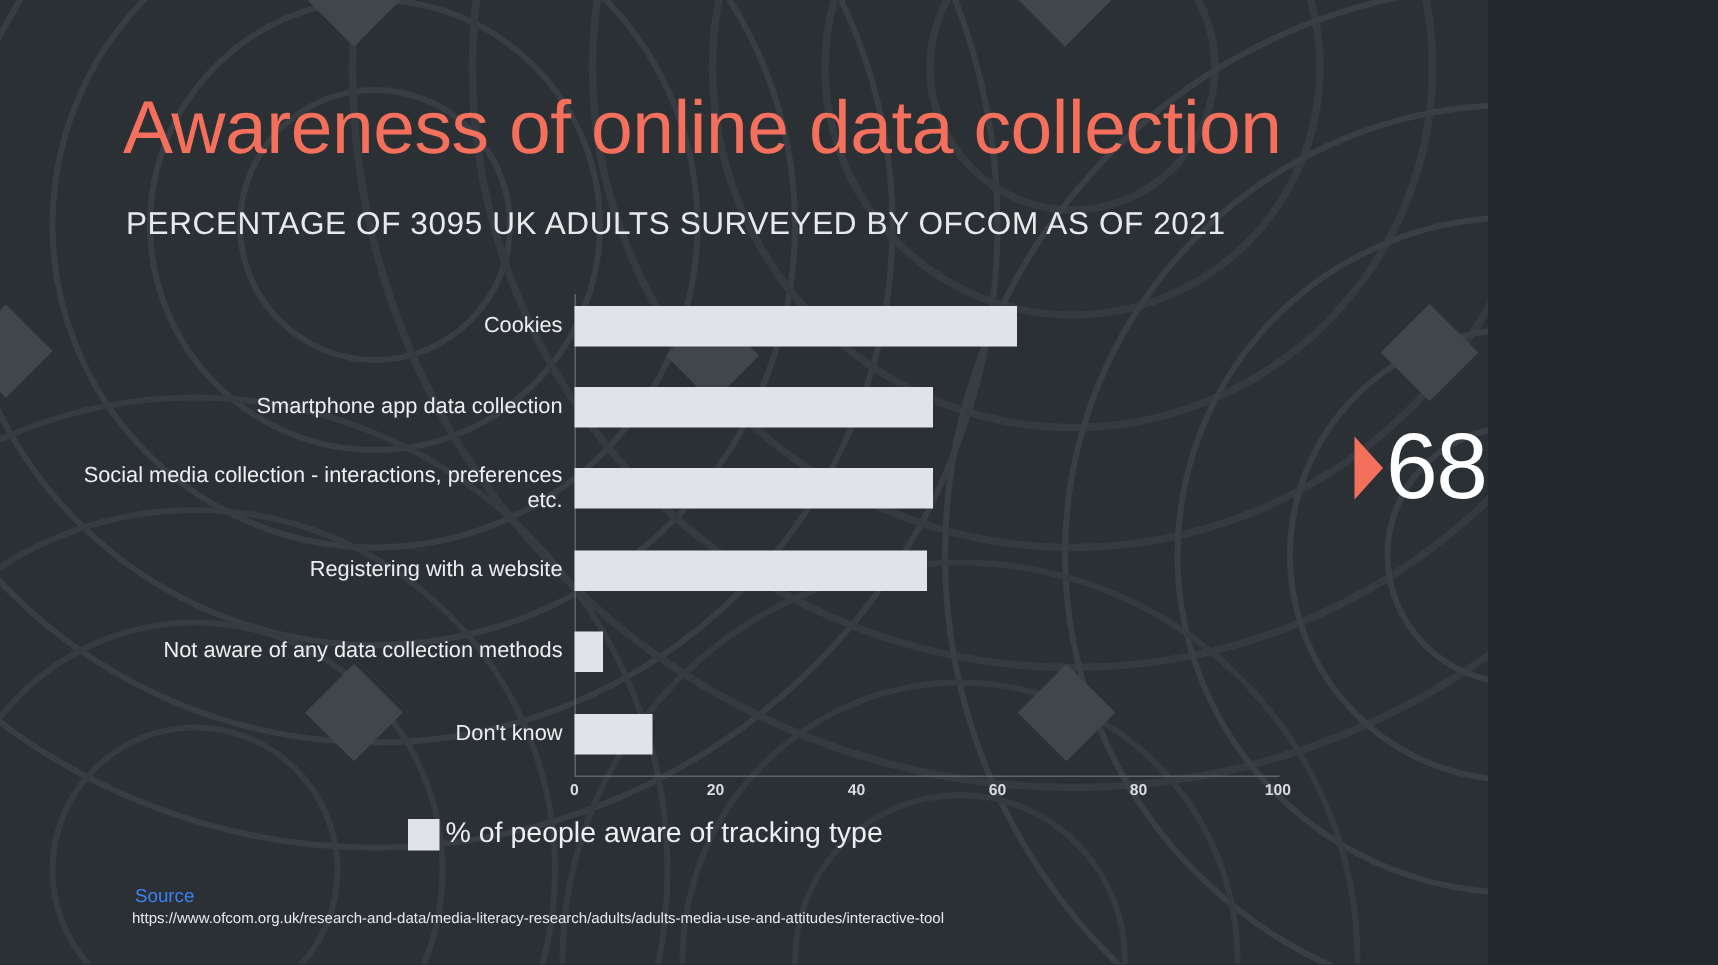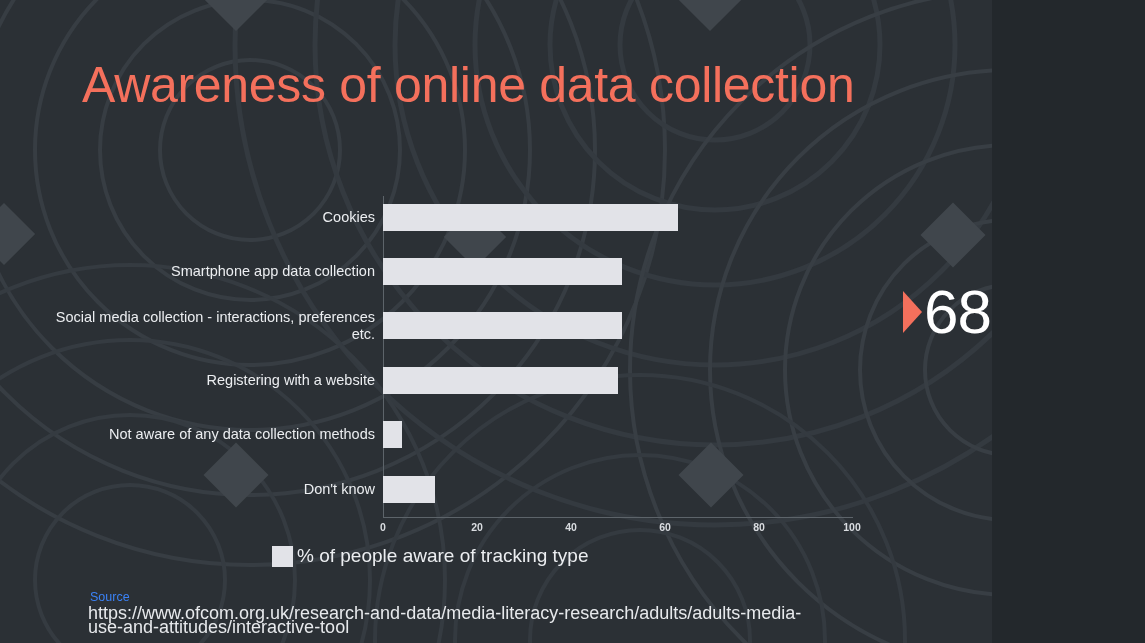--- a/index.html
+++ b/index.html
@@ -112,21 +112,21 @@
   }
   .callout-body b { font-weight:700; }
 
   
   .source-label {
     position:absolute; left:90px; top:590px;
     font-size:12.5px; color:#3b82f6; z-index:3;
   }
   .source-url {
     position:absolute; left:88px; top:606px;
-    font-size:18px; line-height:14px;
+    font-size:10px; line-height:14px;
     color:#e7e9ec; width:730px; z-index:3;
   }
 </style>
 </head>
 <body>
 
 <div id="slide">
 
   <svg id="bg" viewBox="0 0 1145 643" width="1145" height="643">
     <g fill="none" stroke="#373d43" stroke-width="4">
@@ -167,20 +167,21 @@
 
   <div class="diamond" style="left:214px; top:-22px; width:44px; height:44px; z-index:1;"></div>
   <div class="diamond" style="left:688px; top:-22px; width:44px; height:44px; z-index:1;"></div>
   <div class="diamond" style="left:453px; top:215px; width:44px; height:44px; z-index:1;"></div>
   <div class="diamond" style="left:930px; top:212px; width:46px; height:46px; z-index:1;"></div>
   <div class="diamond" style="left:213px; top:452px; width:46px; height:46px; z-index:1;"></div>
   <div class="diamond" style="left:688px; top:452px; width:46px; height:46px; z-index:1;"></div>
   <div class="diamond" style="left:-18px; top:212px; width:44px; height:44px; z-index:1;"></div>
 
   <div class="title">Awareness of online data collection</div>
+  <div class="subtitle">PERCENTAGE OF 3095 UK ADULTS SURVEYED BY OFCOM AS OF 2021</div>
 
   <div id="chart">
     <div class="axis-stub"></div>
     <div class="axis-line"></div>
 
     <div class="cat-label" style="top:209px;">Cookies</div>
     <div class="cat-label" style="top:263px;">Smartphone app data collection</div>
     <div class="cat-label" style="top:309px;">Social media collection - interactions, preferences etc.</div>
     <div class="cat-label" style="top:372px;">Registering with a website</div>
     <div class="cat-label" style="top:426px;">Not aware of any data collection methods</div>

